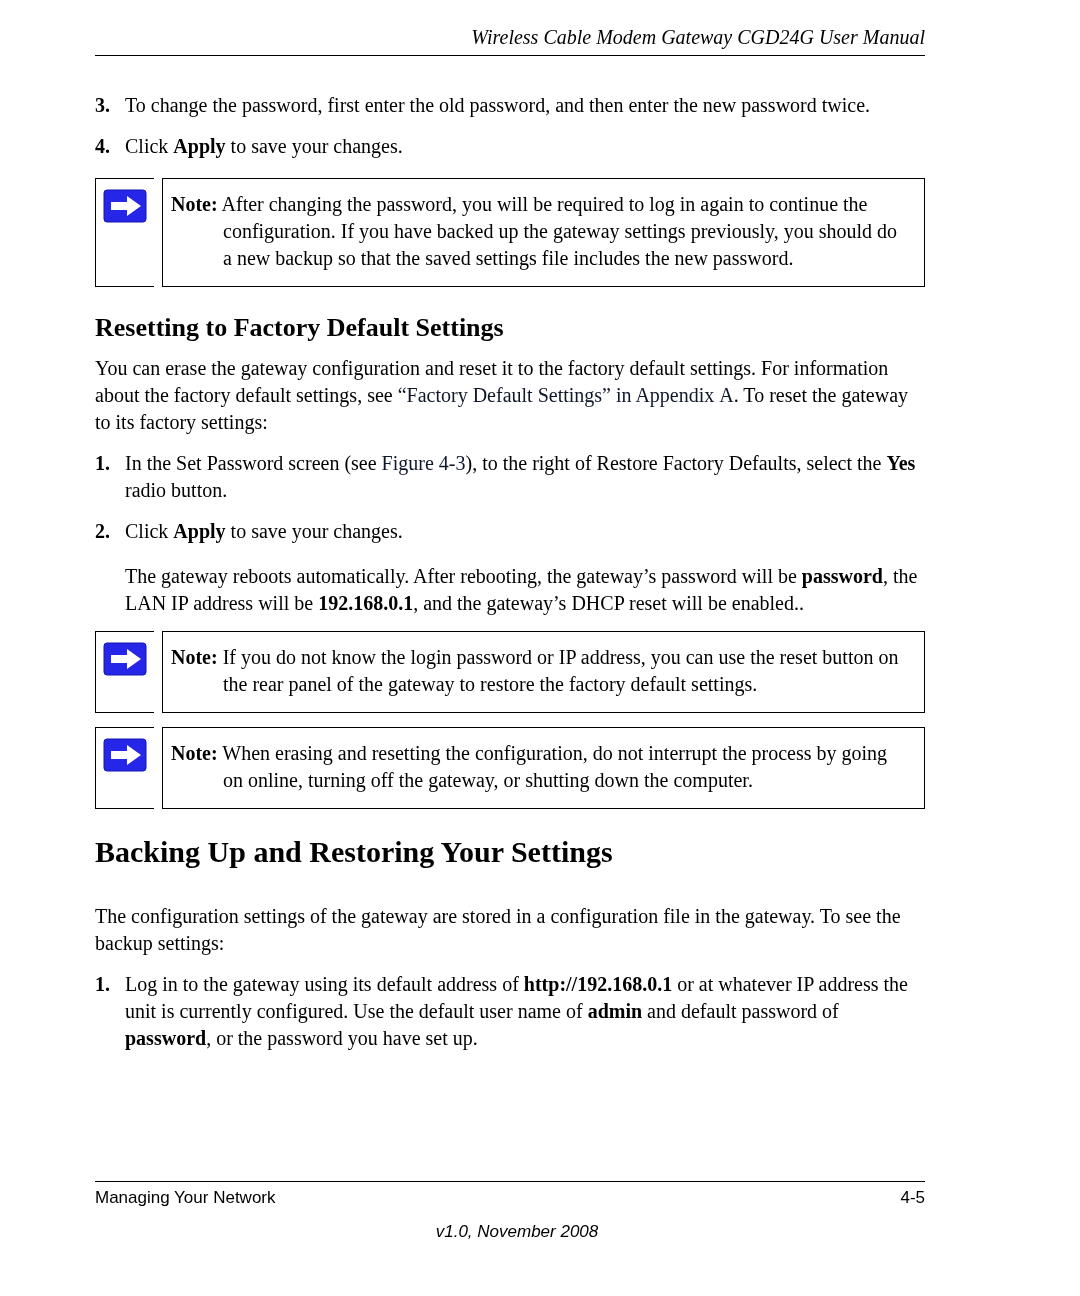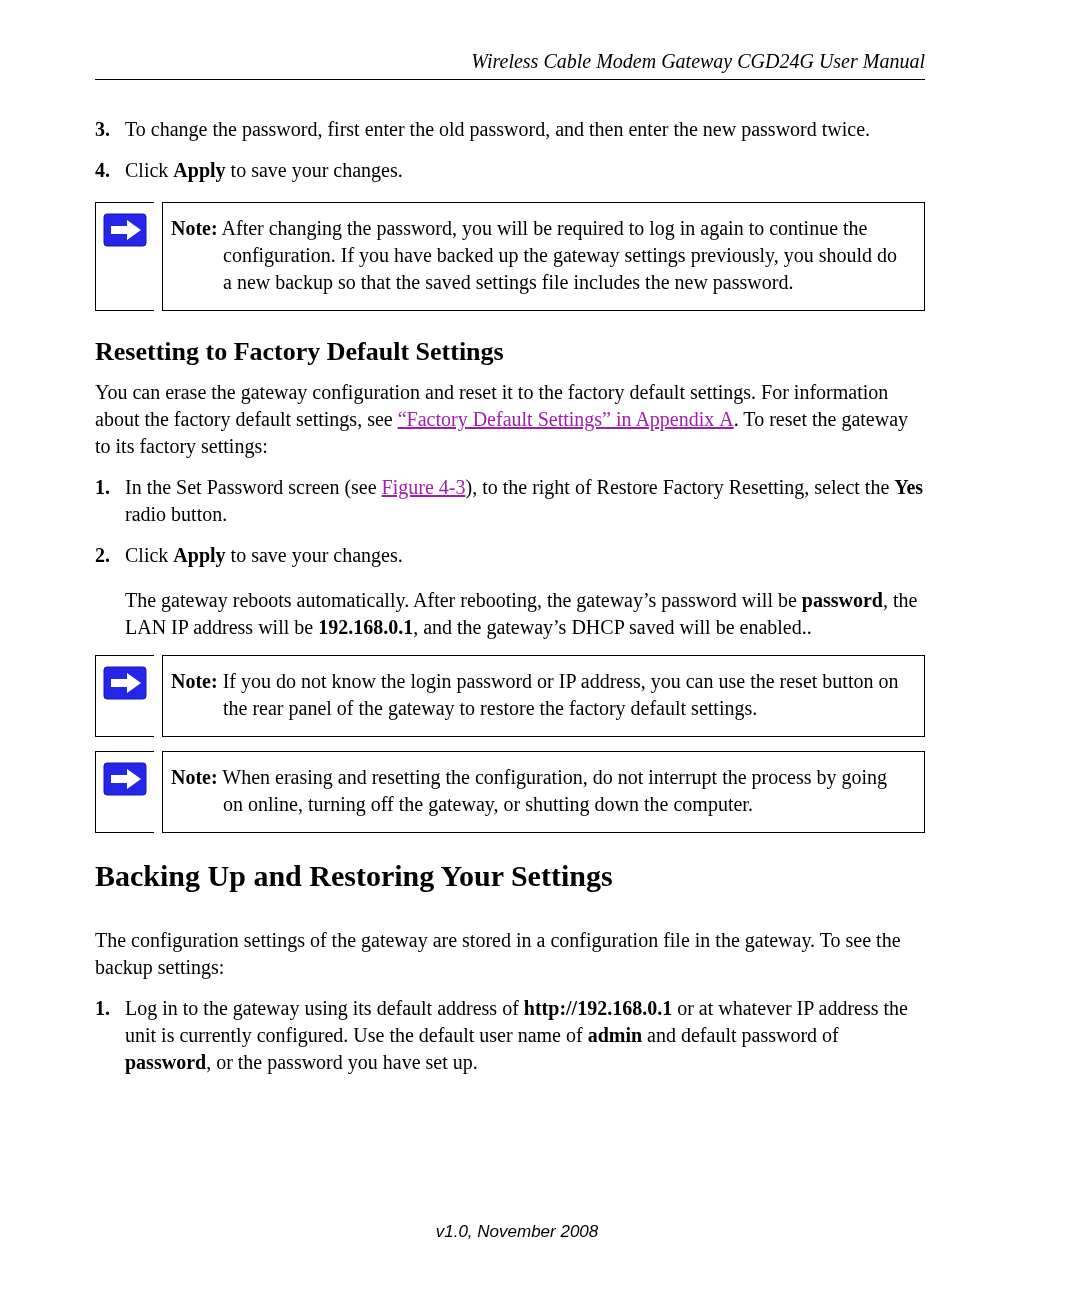--- a/index.html
+++ b/index.html
@@ -7,21 +7,21 @@
     padding: 0;
     background: #fff;
     font-family: "Times New Roman", Times, serif;
     color: #000;
   }
   .page {
     width: 1020px;
     height: 1296px;
     position: relative;
     box-sizing: border-box;
-    padding: 50px 95px 0 95px;
+    padding: 26px 95px 0 95px;
   }
   .running-header {
     font-style: italic;
     font-size: 20px;
     text-align: right;
     padding-bottom: 6px;
   }
   .rule-top {
     border-bottom: 1.5px solid #000;
     margin-bottom: 36px;
@@ -93,22 +93,21 @@
     font-weight: bold;
     font-size: 30px;
     margin: 26px 0 34px 0;
   }
   .body-p {
     font-size: 20px;
     line-height: 1.35;
     margin: 0 0 14px 0;
   }
   .link {
-    color: #a21caf;
-    text-decoration: underline;
+    color: #0f172a;
   }
   .b { font-weight: bold; }
   .footer {
     position: absolute;
     left: 95px;
     right: 95px;
     bottom: 88px;
   }
   .rule-bot {
     border-top: 1.5px solid #000;
@@ -165,32 +164,32 @@
   <div class="h2">Resetting to Factory Default Settings</div>
 
   <p class="body-p">
     <span>You can erase the gateway configuration and reset it to the factory default settings. For information about the factory default settings, see </span><span class="link">“Factory Default Settings” in Appendix&nbsp;A</span><span>. To reset the gateway to its factory settings:</span>
   </p>
 
   <ol class="ol-num">
     <li>
       <span class="num">1.</span>
       <span class="txt">
-        <span>In the Set Password screen (see </span><span class="link">Figure&nbsp;4-3</span><span>), to the right of Restore Factory Resetting, select the </span><span class="b">Yes</span><span> radio button.</span>
+        <span>In the Set Password screen (see </span><span class="link">Figure&nbsp;4-3</span><span>), to the right of Restore Factory Defaults, select the </span><span class="b">Yes</span><span> radio button.</span>
       </span>
     </li>
     <li>
       <span class="num">2.</span>
       <span class="txt">
         <span>Click </span><span class="b">Apply</span><span> to save your changes.</span>
       </span>
     </li>
   </ol>
   <p class="sub-block">
-    <span>The gateway reboots automatically. After rebooting, the gateway’s password will be </span><span class="b">password</span><span>, the LAN IP address will be </span><span class="b">192.168.0.1</span><span>, and the gateway’s DHCP saved will be enabled..</span>
+    <span>The gateway reboots automatically. After rebooting, the gateway’s password will be </span><span class="b">password</span><span>, the LAN IP address will be </span><span class="b">192.168.0.1</span><span>, and the gateway’s DHCP reset will be enabled..</span>
   </p>
 
   <div class="note-box" style="margin-bottom:14px;">
     <div class="note-icon-cell">
       <svg class="arrow-icon" viewBox="0 0 44 34">
         <rect x="1" y="1" width="42" height="32" rx="3" fill="#2626e8" stroke="#1414b0" stroke-width="1"></rect>
         <path d="M8 13 H24 V7 L38 17 L24 27 V21 H8 Z" fill="#ffffff"></path>
       </svg>
     </div>
     <div class="note-text-cell">
@@ -216,15 +215,21 @@
 
   <ol class="ol-num">
     <li>
       <span class="num">1.</span>
       <span class="txt">
         <span>Log in to the gateway using its default address of </span><span class="b">http://192.168.0.1</span><span> or at whatever IP address the unit is currently configured. Use the default user name of </span><span class="b">admin</span><span> and default password of </span><span class="b">password</span><span>, or the password you have set up.</span>
       </span>
     </li>
   </ol>
 
+  <div class="footer">
+    <div class="rule-bot">
+      <span>Managing Your Network</span>
+      <span>4-5</span>
+    </div>
+  </div>
   <div class="version">v1.0, November 2008</div>
 
 </div>
 
 </body></html>

